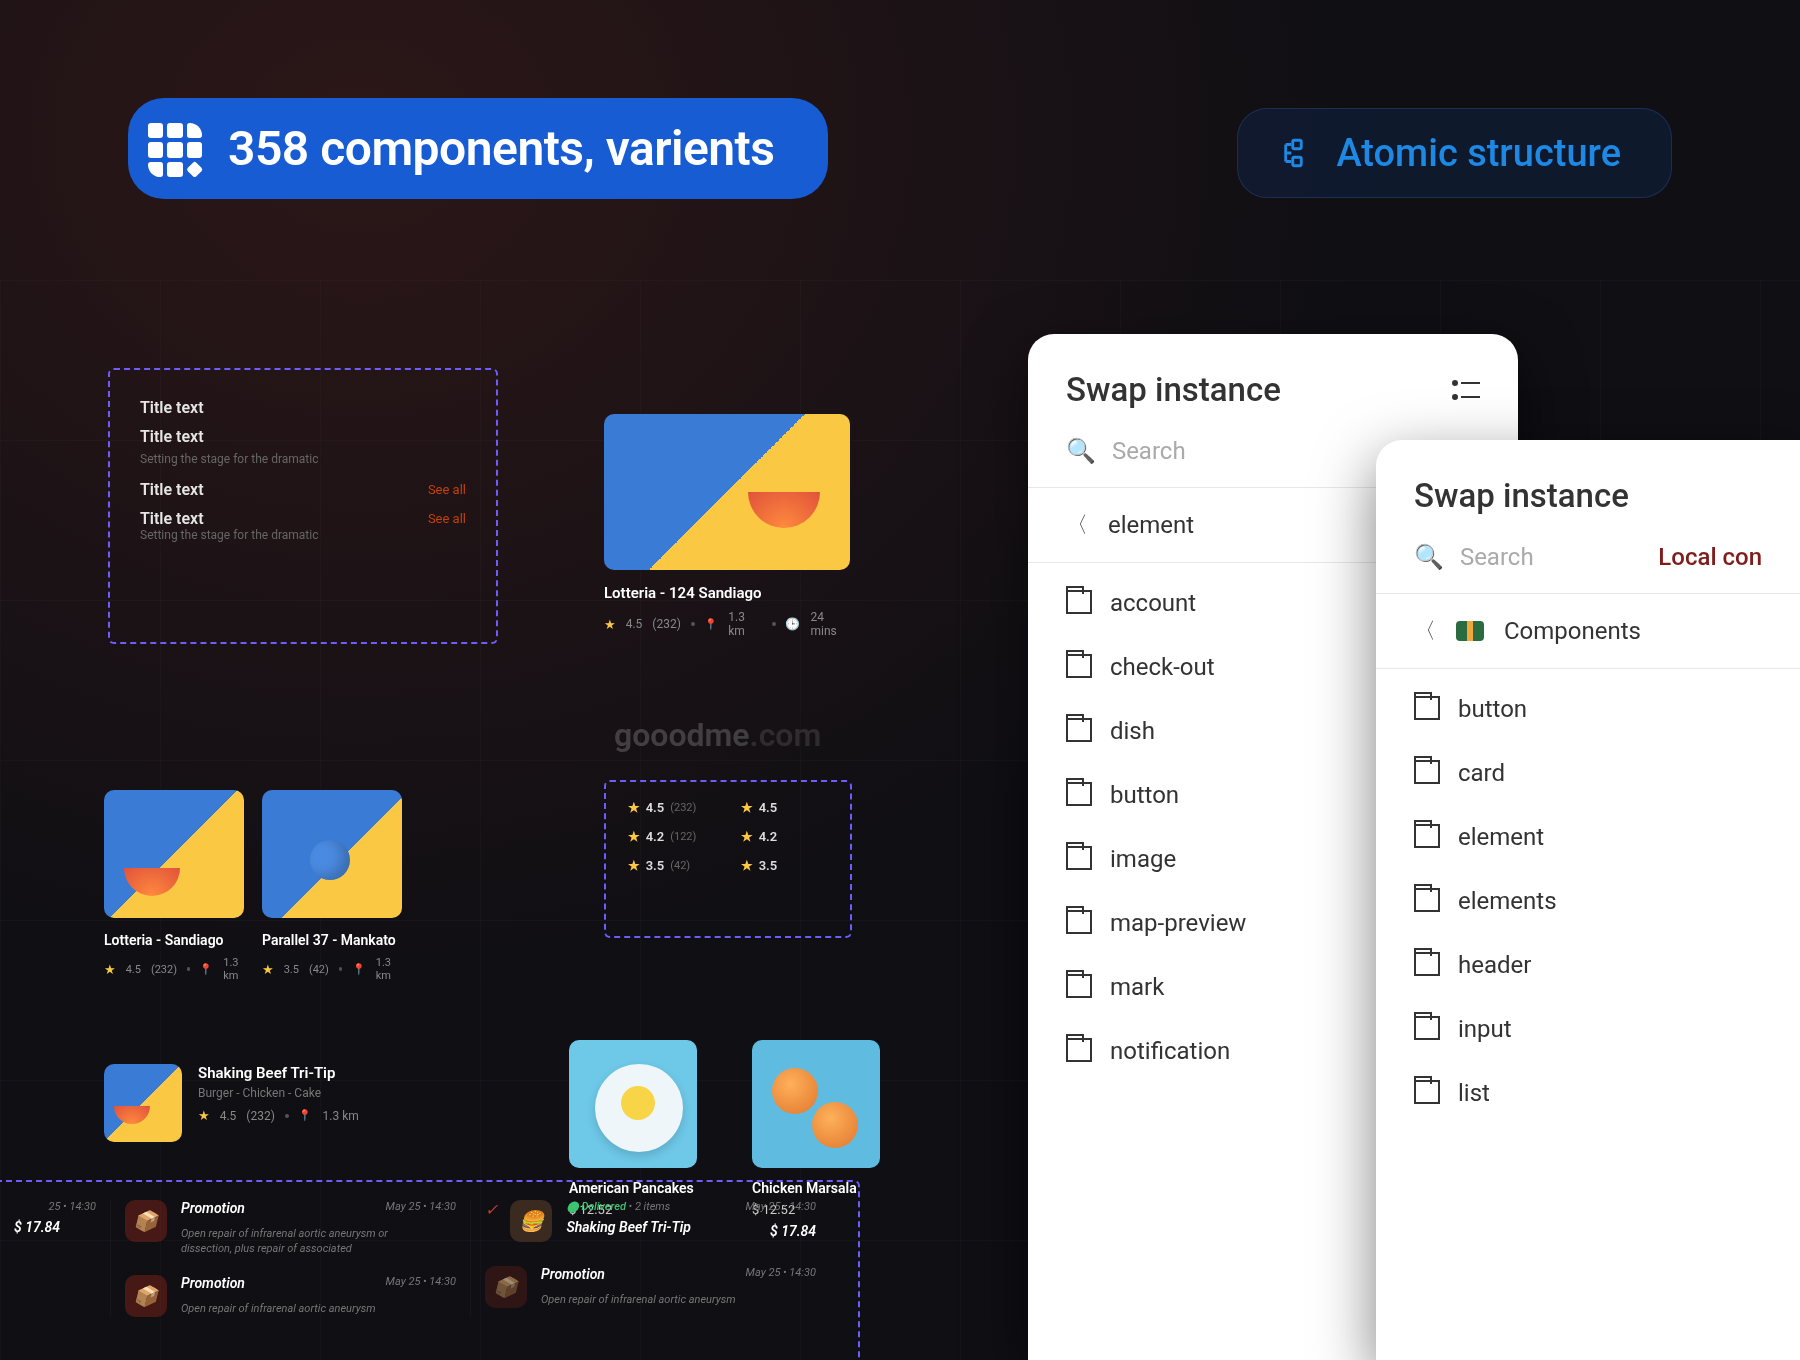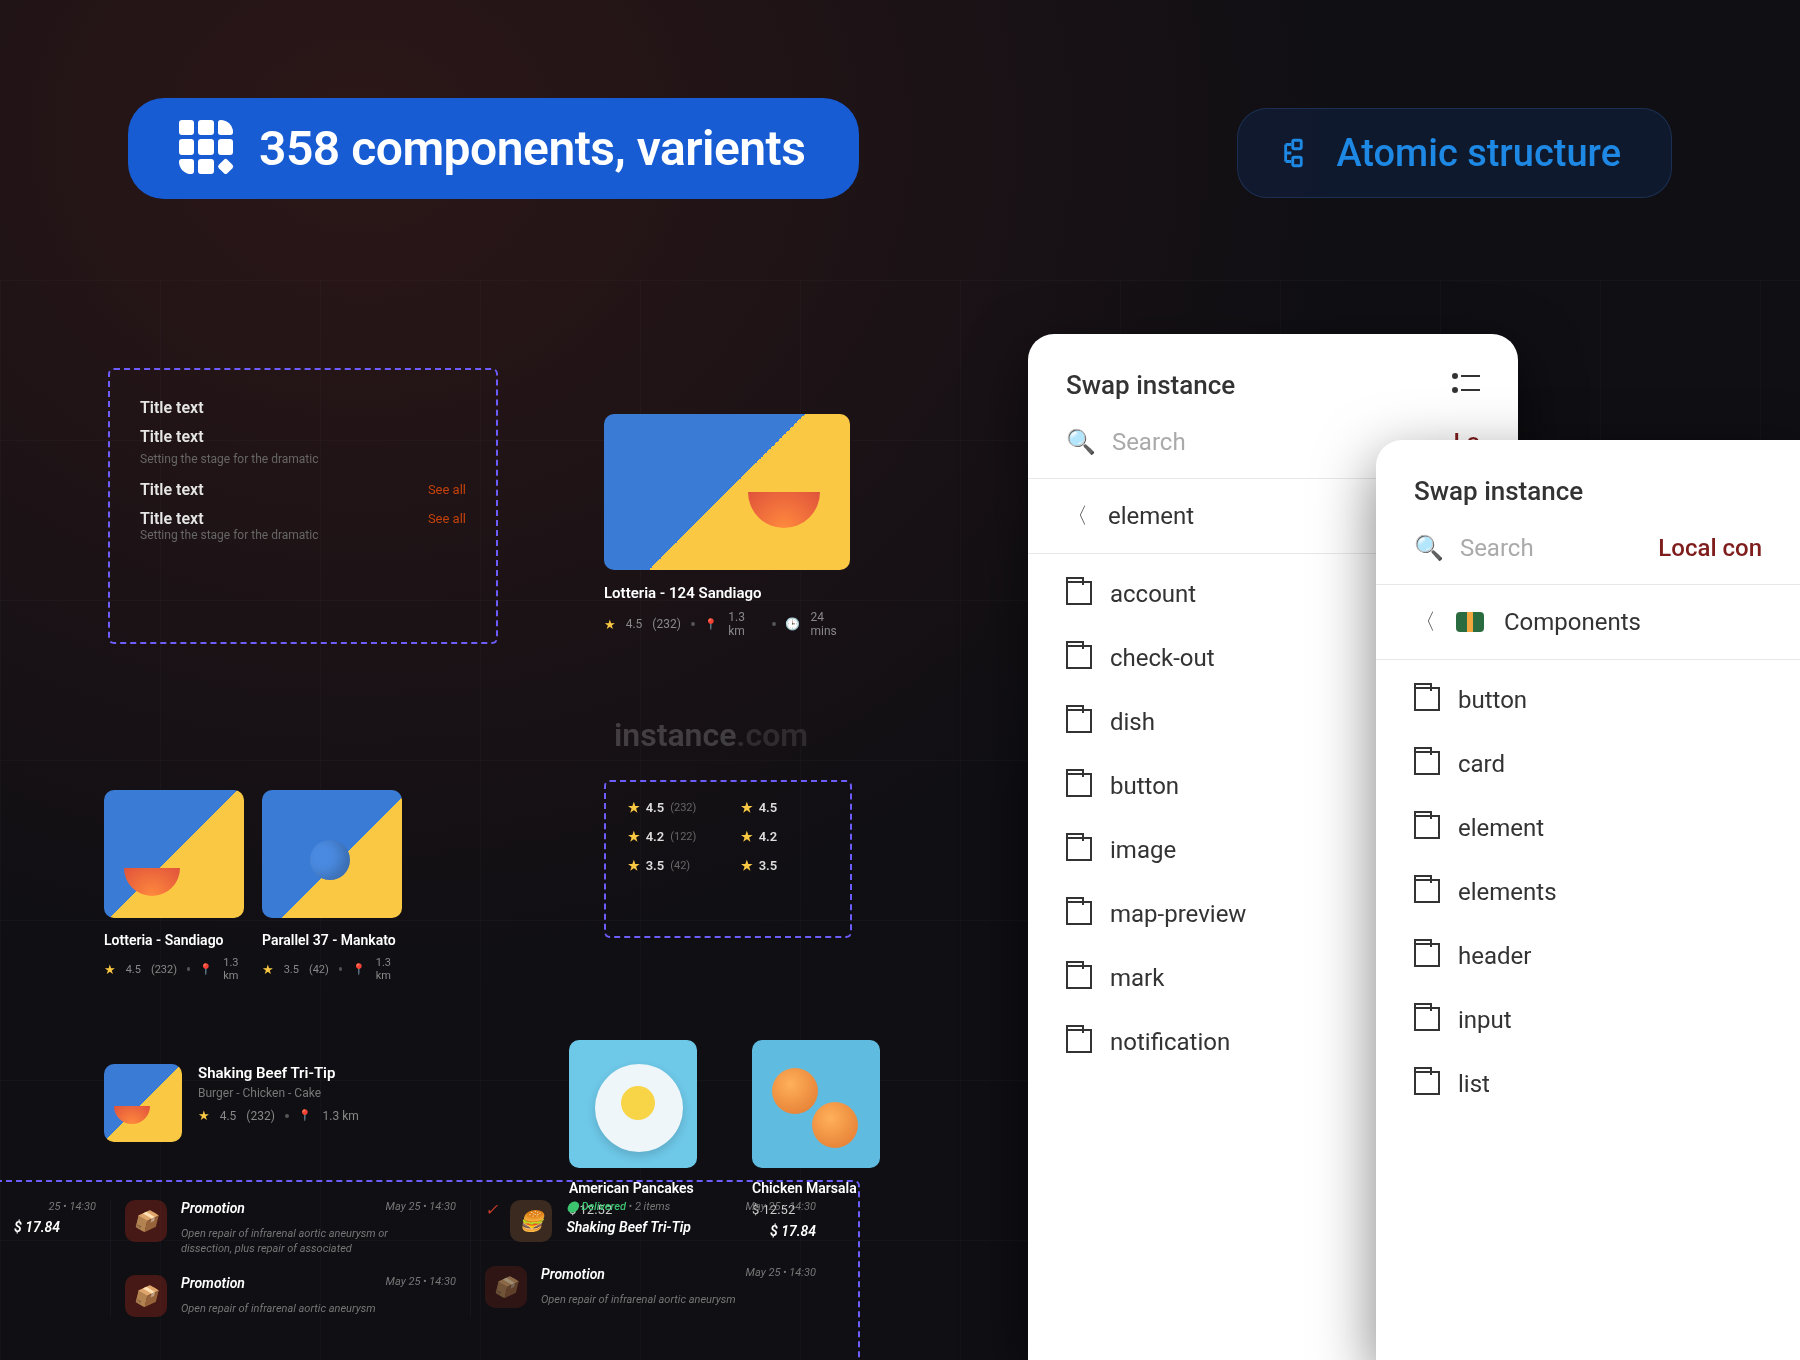--- a/index.html
+++ b/index.html
@@ -13,23 +13,23 @@
   position: relative;
 }
 
 
 .header-pill-blue {
   position: absolute;
   top: 98px;
   left: 128px;
   background: #175cd3;
   border-radius: 36px;
-  padding: 22px 54px 22px 51px;
+  padding: 22px 54px 22px 20px;
   display: flex;
-  align-items: flex-start;
+  align-items: flex-end;
   gap: 26px;
 }
 .pill-logo {
   width: 54px;
   height: 54px;
   display: grid;
   grid-template-columns: repeat(3, 1fr);
   grid-template-rows: repeat(3, 1fr);
   gap: 4px;
 }
@@ -194,21 +194,21 @@
   overflow: hidden;
 }
 .panel-a { top: 334px; left: 1028px; width: 490px; height: 1026px; border-radius: 26px 26px 0 0; }
 .panel-b { top: 440px; left: 1376px; width: 424px; height: 920px; border-radius: 26px 0 0 0; }
 
 .panel-header {
   padding: 36px 38px 28px;
   display: flex;
   justify-content: space-between;
   align-items: center;
-  font-size: 26px;
+  font-size: 33px;
   font-weight: 500;
   color: #333;
 }
 .list-toggle-icon svg { stroke: #333; stroke-width: 2; fill: none; }
 .panel-search {
   padding: 0 38px 22px;
   display: flex;
   align-items: center;
   gap: 16px;
   border-bottom: 1px solid #e8e8e8;
@@ -310,21 +310,21 @@
     <span class="dot"></span>
     <span class="pin">📍</span>
     <span>1.3 km</span>
     <span class="dot"></span>
     <span>🕒</span>
     <span>24 mins</span>
   </div>
 </div>
 
 <div class="watermark">
-  <span>instance</span><span class="dim">.com</span>
+  <span>gooodme</span><span class="dim">.com</span>
 </div>
 
 <div class="small-cards">
   <div class="small-card sc1">
     <div class="food-img">
         <div class="orange-half"></div>
       </div>
     <div class="card-title">Lotteria - Sandiago</div>
     <div class="meta-row">
       <span class="star">★</span>

